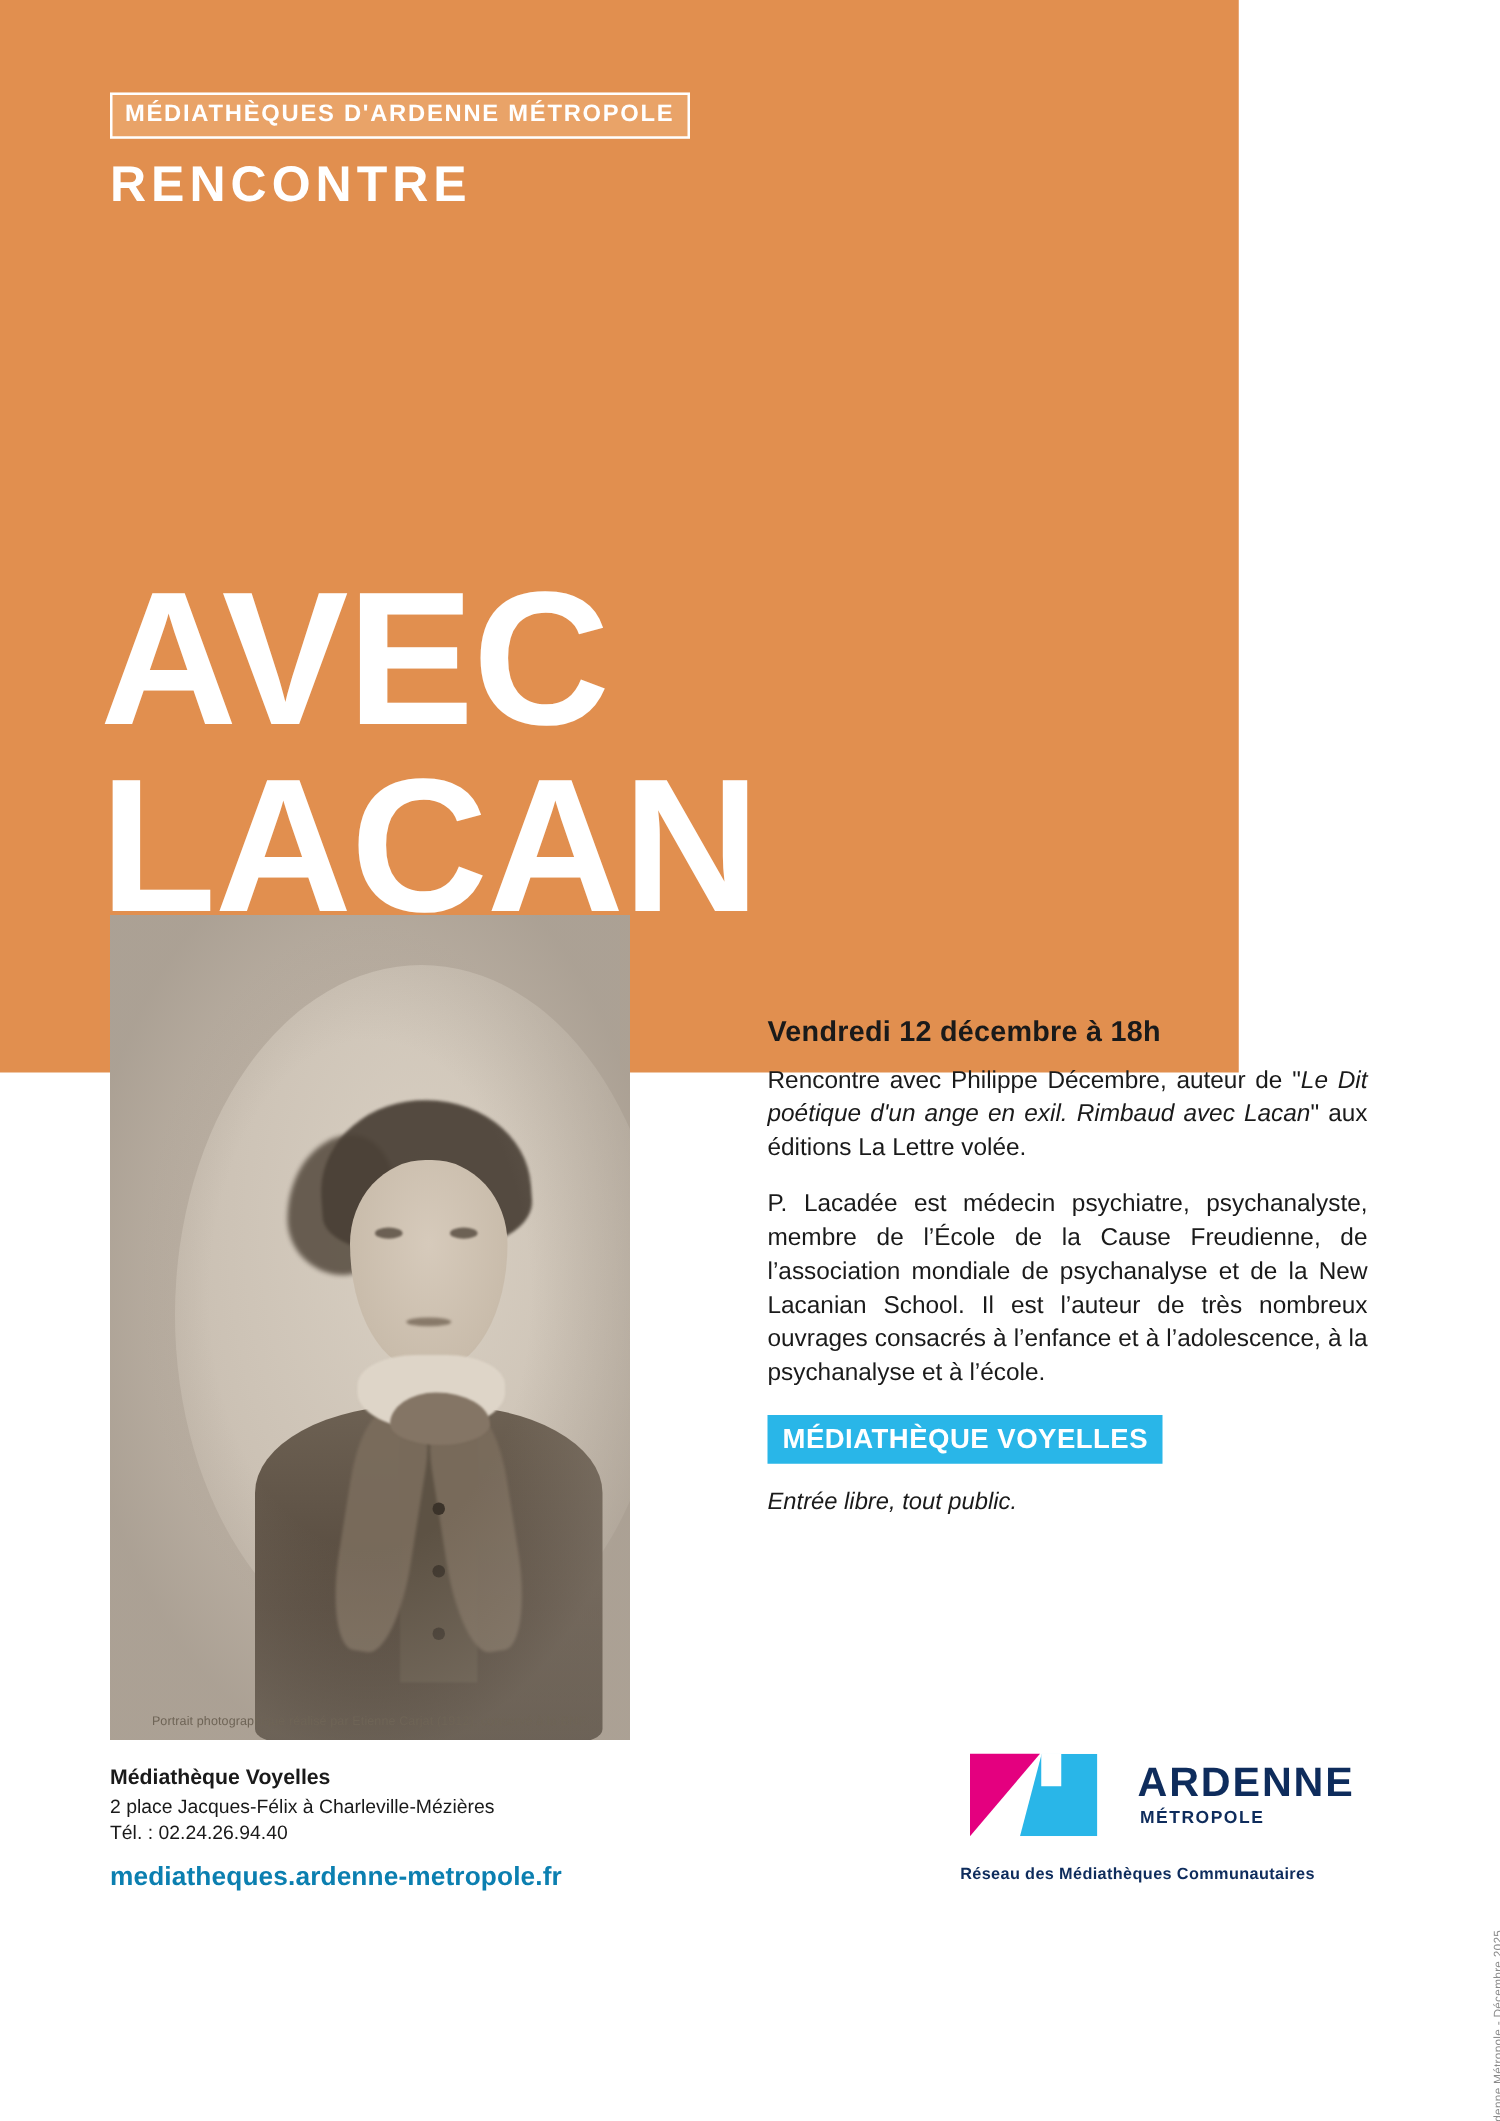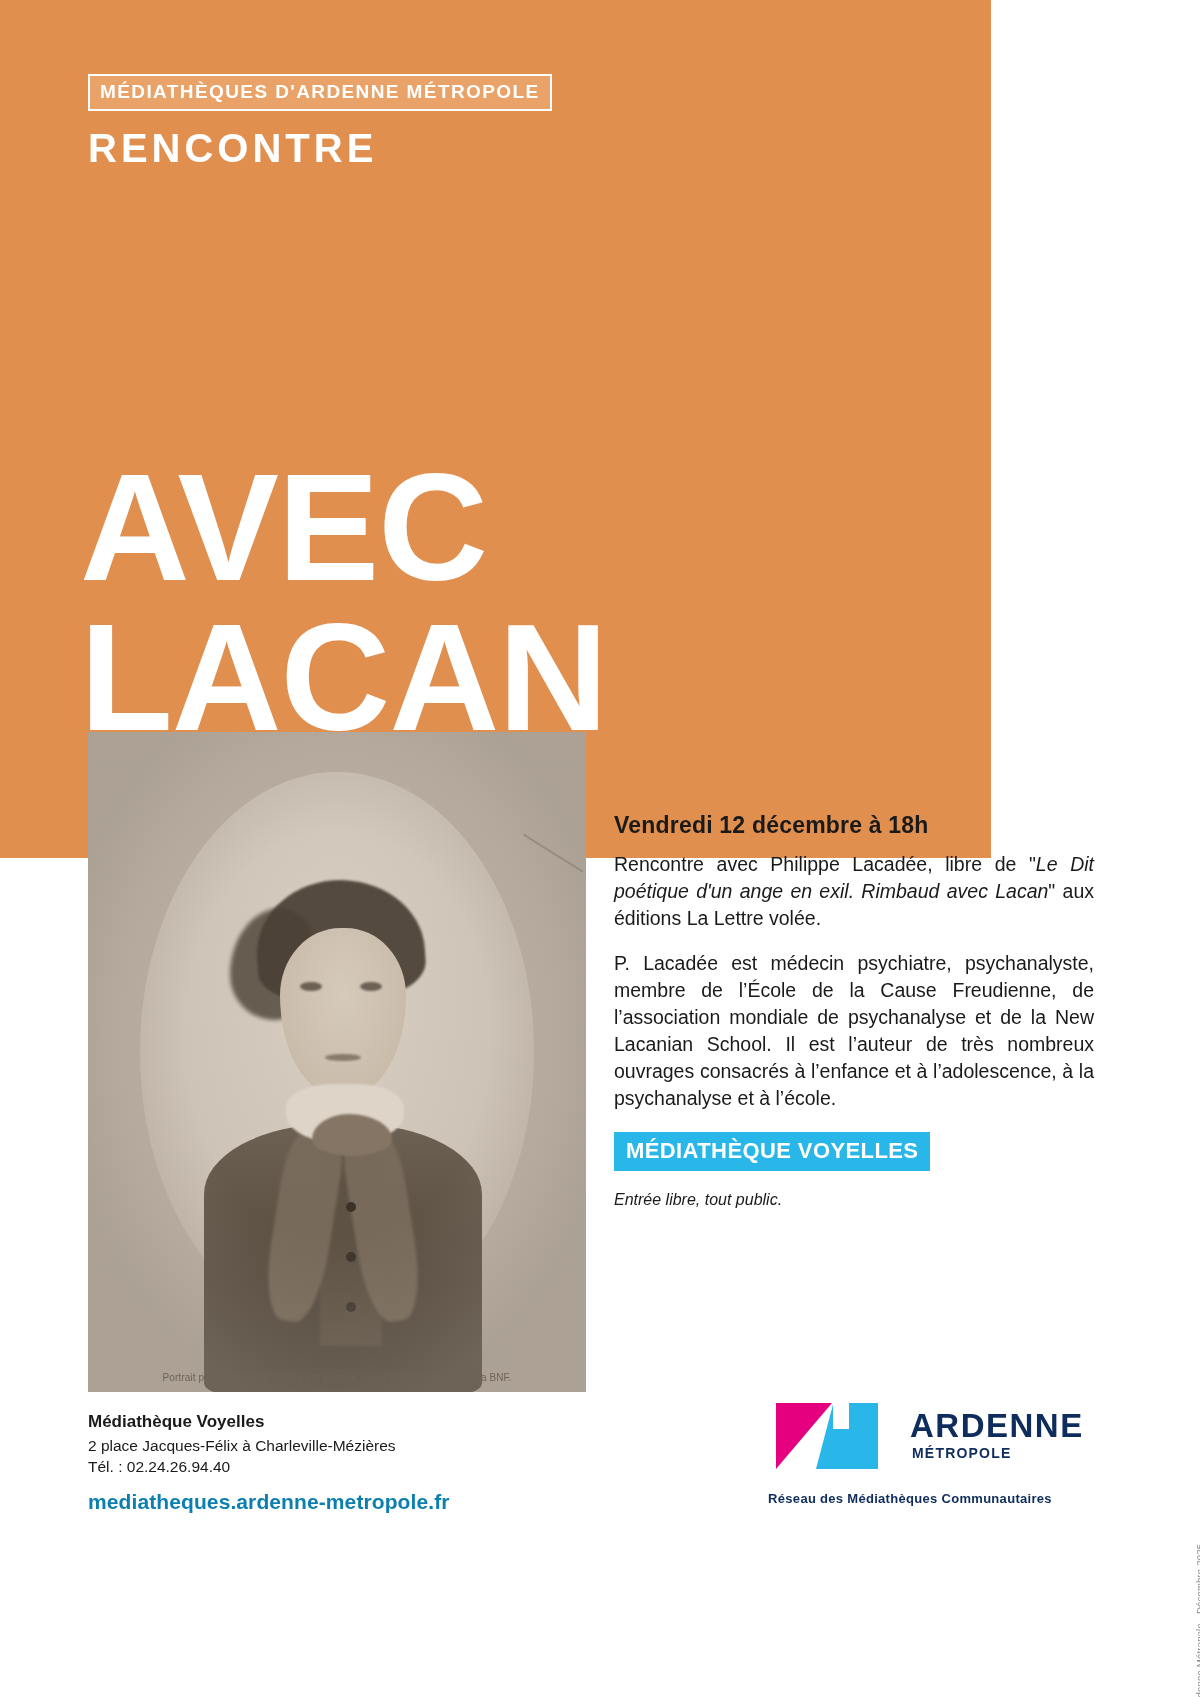--- a/index.html
+++ b/index.html
@@ -57,21 +57,21 @@
     font-size: 152px;
     line-height: 150px;
     font-weight: bold;
     letter-spacing: -1px;
   }
 
   
   .portrait {
     position: absolute;
     left: 88px; top: 732px;
-    width: 498px; height: 660px;
+    width: 416px; height: 660px;
     background:
       radial-gradient(ellipse 44% 44% at 50% 45%, #cdc2b4 0%, #c6bbae 45%, #b9aea1 70%, #bdb2a5 100%),
       linear-gradient(180deg, #cfc5b7, #c4b9ac);
     overflow: hidden;
   }
   .portrait .oval {
     position: absolute;
     left: 52px; top: 40px;
     width: 394px; height: 560px;
     border-radius: 50% / 50%;
@@ -231,21 +231,21 @@
     color: #ffffff;
     font-size: 22px;
     font-weight: bold;
     letter-spacing: .4px;
     padding: 6px 12px 7px 12px;
     margin-top: 2px;
   }
   .free {
     margin-top: 20px;
     font-style: italic;
-    font-size: 16px;
+    font-size: 19px;
     color: #1a1a1a;
   }
 
   
   .footer-addr {
     position: absolute;
     left: 88px; top: 1412px;
     color: #1a1a1a;
   }
   .footer-addr .name { font-size: 17px; font-weight: bold; margin-bottom: 3px; }
@@ -346,21 +346,21 @@
   <div class="btn" style="left:258px; top:520px;"></div>
   <div class="btn" style="left:258px; top:570px;"></div>
   <div class="crack"></div>
   <div class="vignette"></div>
   <div class="caption">Portrait photographique réalisé par Etienne Carjat (1912), conservé à la BNF.</div>
 </div>
 
 <div class="info">
   <div class="date">Vendredi 12 décembre à 18h</div>
 
-  <p><span>Rencontre avec Philippe Lacadée, libre de "</span><span class="it">Le Dit poétique d'un ange en exil. Rimbaud avec Lacan</span><span>" aux éditions La Lettre volée.</span></p>
+  <p><span>Rencontre avec Philippe Décembre, auteur de "</span><span class="it">Le Dit poétique d'un ange en exil. Rimbaud avec Lacan</span><span>" aux éditions La Lettre volée.</span></p>
 
   <p>P. Lacadée est médecin psychiatre, psychanalyste, membre de l’École de la Cause Freudienne, de l’association mondiale de psychanalyse et de la New Lacanian School. Il est l’auteur de très nombreux ouvrages consacrés à l’enfance et à l’adolescence, à la psychanalyse et à l’école.</p>
 
   <div class="venue">MÉDIATHÈQUE VOYELLES</div>
 
   <div class="free">Entrée libre, tout public.</div>
 </div>
 
 <div class="footer-addr">
   <div class="name">Médiathèque Voyelles</div>

